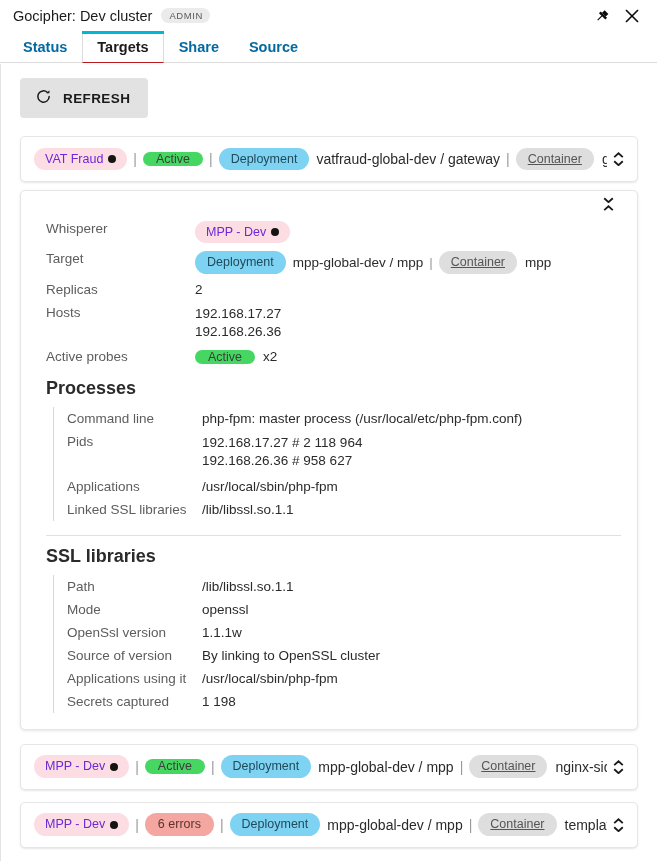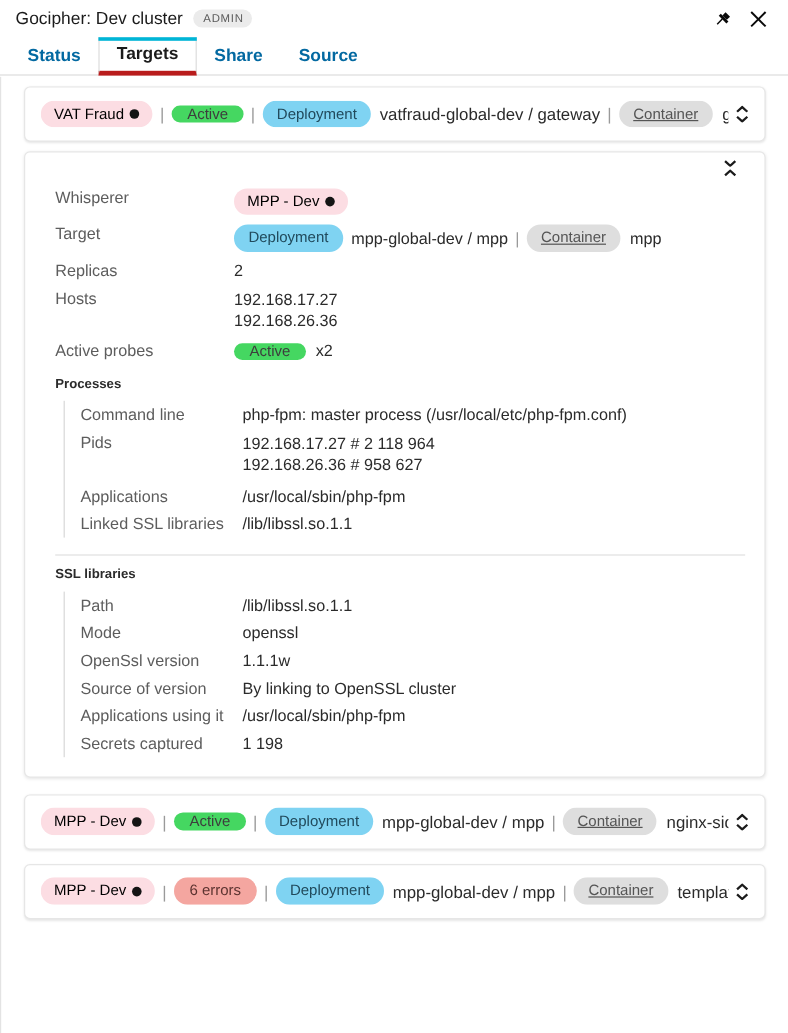--- a/index.html
+++ b/index.html
@@ -64,21 +64,21 @@
     border-right: 1px solid transparent;
     font-weight: bold;
   }
   .tab.active {
     color: #1b1b1b;
     font-weight: bold;
     background: #fff;
     border-left: 1px solid #dcdcdc;
     border-right: 1px solid #dcdcdc;
     margin-bottom: -1px;
-    border-bottom: 4px solid #b91c1c;
+    border-bottom: 1px solid #b91c1c;
   }
   .tab.active::before {
     content: "";
     position: absolute;
     left: -1px; right: -1px; top: 0;
     height: 3px;
     background: #00b5d6;
   }
   .tabs-tail {
     flex: 1;
@@ -141,21 +141,21 @@
   .pill {
     display: inline-flex;
     align-items: center;
     gap: 5px;
     border-radius: 13px;
     padding: 4px 11px;
     font-size: 12.5px;
     line-height: 1.15;
     white-space: nowrap;
   }
-  .pill-tenant { background: #fcdde3; color: #000000; }
+  .pill-tenant { background: #fcdde3; color: #6d28d9; }
   .pill-tenant .dot {
     width: 8px; height: 8px; border-radius: 50%;
     background: #141414; display: inline-block;
   }
   .pill-active { background: #45d761; color: #3d3d3d; padding: 0 13px; }
   .pill-errors { background: #f4a6a0; color: #5c3330; padding: 4px 13px; }
   .pill-deployment { background: #7fd3f2; color: #214a5c; padding: 4px 12px; }
   .pill-container { background: #dedede; color: #555; padding: 4px 12px; text-decoration: underline; }
 
   .chev-btn {
@@ -191,21 +191,21 @@
     white-space: nowrap;
   }
   .kv-val {
     font-size: 13.5px;
     color: #2b2b2b;
   }
   .kv-val .multi { line-height: 1.35; }
   .inline-val { display: flex; align-items: center; flex-wrap: wrap; gap: 0; }
 
   .section-title {
-    font-size: 11px;
+    font-size: 18px;
     font-weight: bold;
     color: #2b2b2b;
     padding: 10px 0 2px 11px;
   }
   .nested {
     border-left: 1px solid #d8d8d8;
     margin-left: 18px;
     padding-left: 0;
   }
   .nested .kv-key { padding-left: 13px !important; width: 148px; }
@@ -240,20 +240,31 @@
 <div class="tabbar">
   <div class="tab">Status</div>
   <div class="tab active">Targets</div>
   <div class="tab">Share</div>
   <div class="tab">Source</div>
   <div class="tabs-tail"></div>
 </div>
 
 <div class="content">
 
+  <div class="toolbar">
+    <button class="refresh-btn">
+      <span>
+        <svg width="17" height="17" viewBox="0 0 24 24" fill="none" stroke="#1b1b1b" stroke-width="2.1" stroke-linecap="round">
+          <path d="M20 12a8 8 0 1 1-2.4-5.7"></path>
+          <polyline points="20.4,3.2 20.4,7.4 16.2,7.4" fill="#1b1b1b" stroke="none"></polyline>
+        </svg>
+      </span>
+      <span>REFRESH</span>
+    </button>
+  </div>
 
   <div class="target-row">
     <div class="row-inner">
       <span class="pill pill-tenant">
         <span>VAT Fraud</span>
         <span class="dot"></span>
       </span>
       <span class="sep">|</span>
       <span class="pill pill-active">Active</span>
       <span class="sep">|</span>

